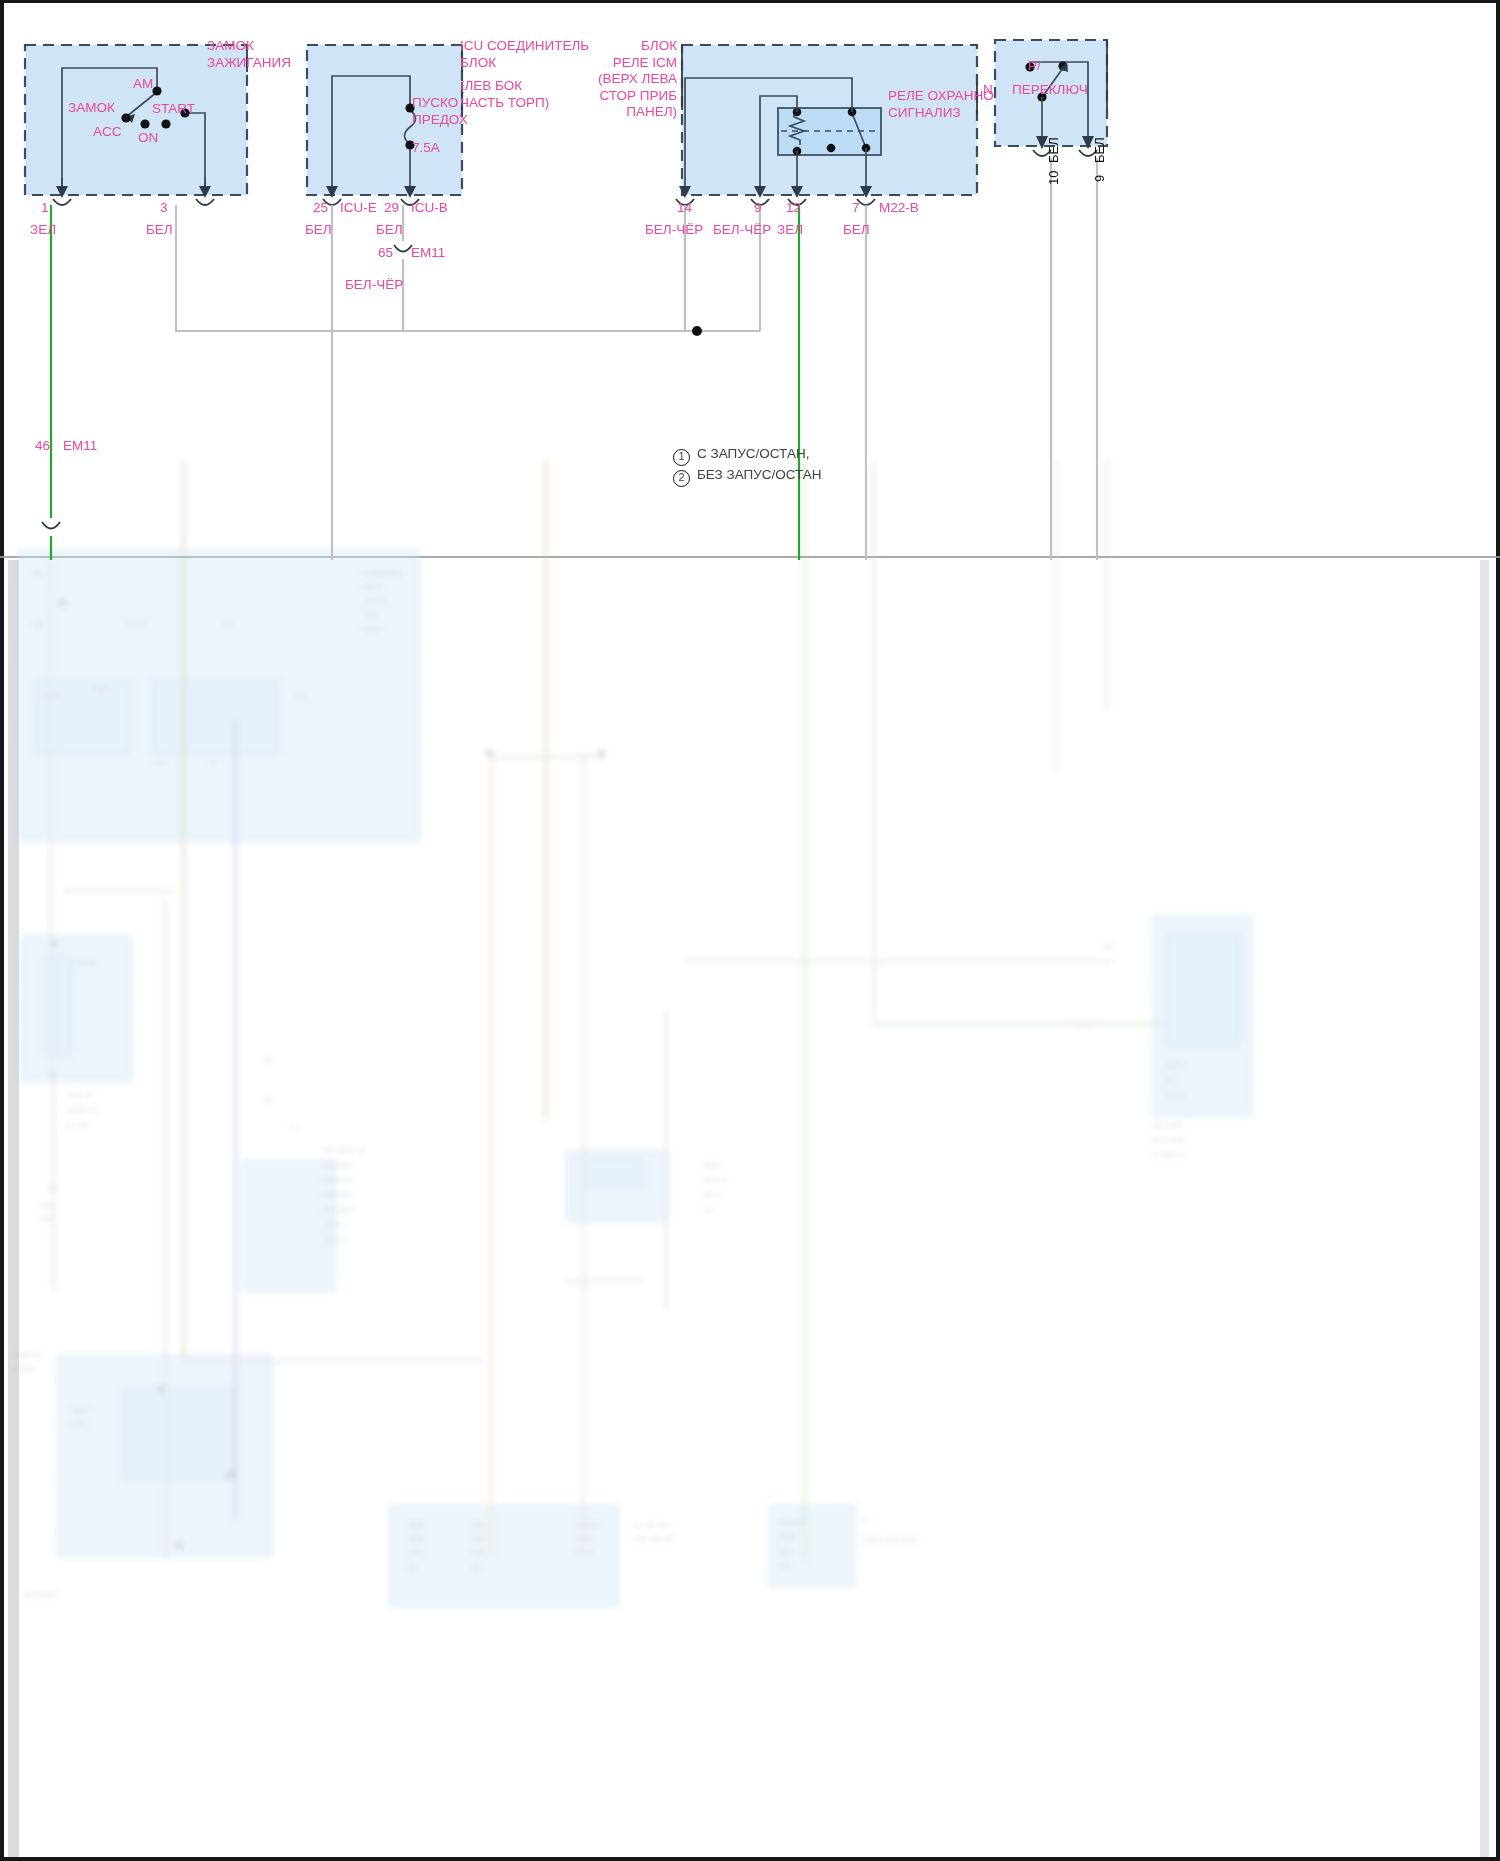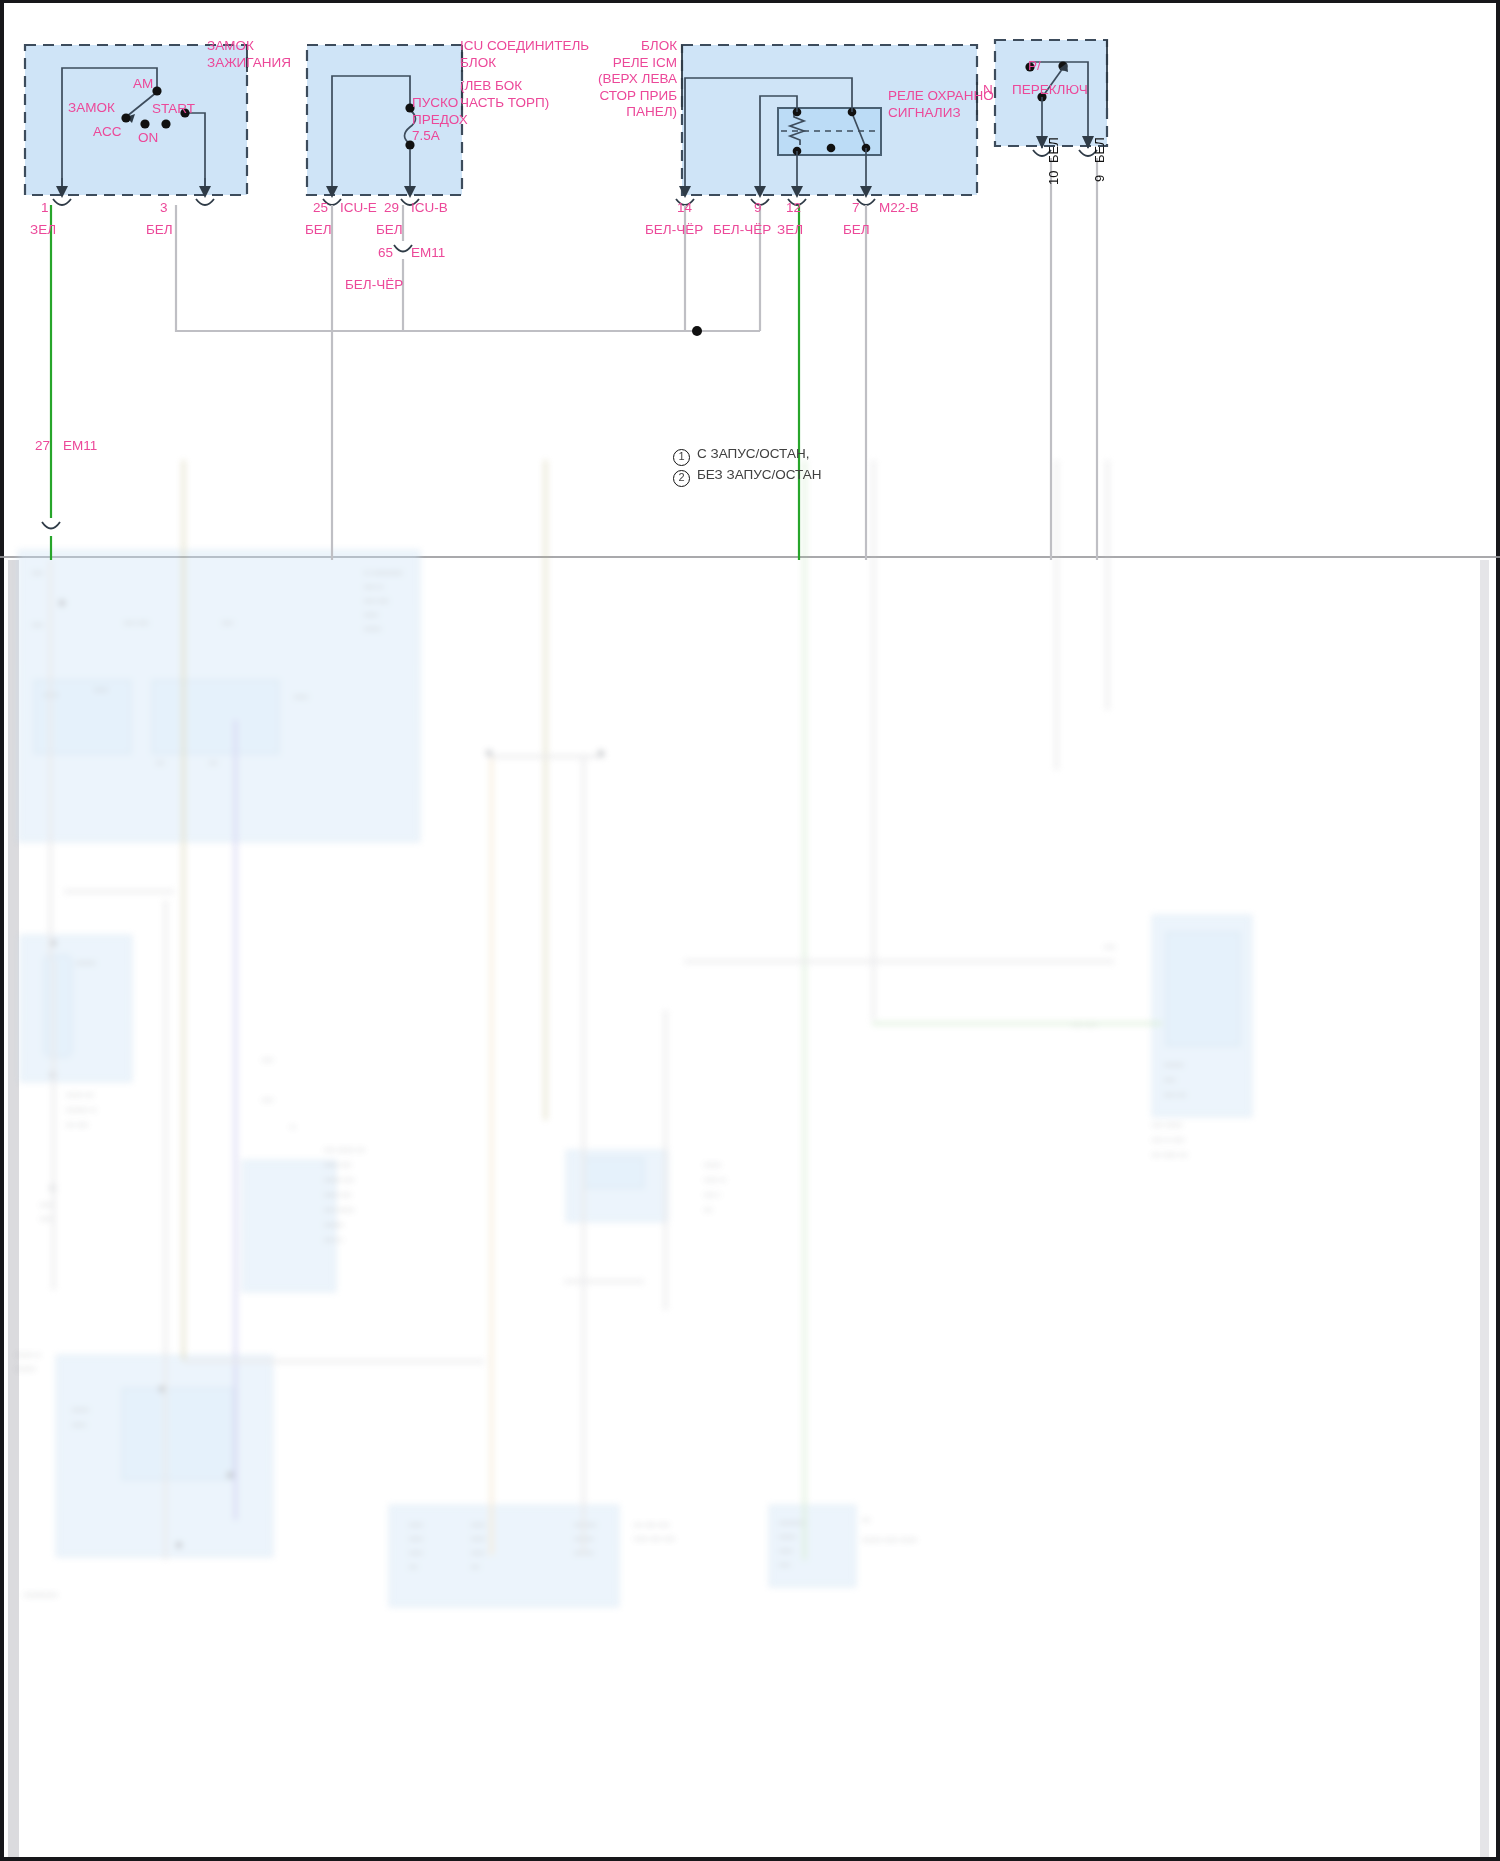--- a/index.html
+++ b/index.html
@@ -305,33 +305,33 @@
   <div class="txt" style="left:30px;top:222px;">ЗЕЛ</div>
   <div class="txt" style="left:160px;top:200px;">3</div>
   <div class="txt" style="left:146px;top:222px;">БЕЛ</div>
 
   <div class="txt" style="left:460px;top:38px;">ICU СОЕДИНИТЕЛЬ
 БЛОК</div>
   <div class="txt" style="left:460px;top:78px;">(ЛЕВ БОК
 ЧАСТЬ ТОРП)</div>
   <div class="txt" style="left:412px;top:95px;">ПУСКО
 ПРЕДОХ</div>
-  <div class="txt" style="left:412px;top:128px;">7.5A</div>
+  <div class="txt" style="left:412px;top:140px;">7.5A</div>
   <div class="txt" style="left:313px;top:200px;">25</div>
   <div class="txt" style="left:340px;top:200px;">ICU-E</div>
   <div class="txt" style="left:305px;top:222px;">БЕЛ</div>
   <div class="txt" style="left:384px;top:200px;">29</div>
   <div class="txt" style="left:411px;top:200px;">ICU-B</div>
   <div class="txt" style="left:376px;top:222px;">БЕЛ</div>
 
   <div class="txt" style="left:378px;top:245px;">65</div>
   <div class="txt" style="left:411px;top:245px;">EM11</div>
   <div class="txt" style="left:345px;top:277px;">БЕЛ-ЧЁР</div>
 
-  <div class="txt" style="left:35px;top:438px;">27</div>
+  <div class="txt" style="left:35px;top:438px;">46</div>
   <div class="txt" style="left:63px;top:438px;">EM11</div>
 
   <div class="txt r" style="left:562px;top:38px;width:115px;">БЛОК
 РЕЛЕ ICM
 (ВЕРХ ЛЕВА
 СТОР ПРИБ
 ПАНЕЛ)</div>
   <div class="txt" style="left:888px;top:88px;">РЕЛЕ ОХРАННО
 СИГНАЛИЗ</div>
   <div class="txt" style="left:677px;top:200px;">14</div>

